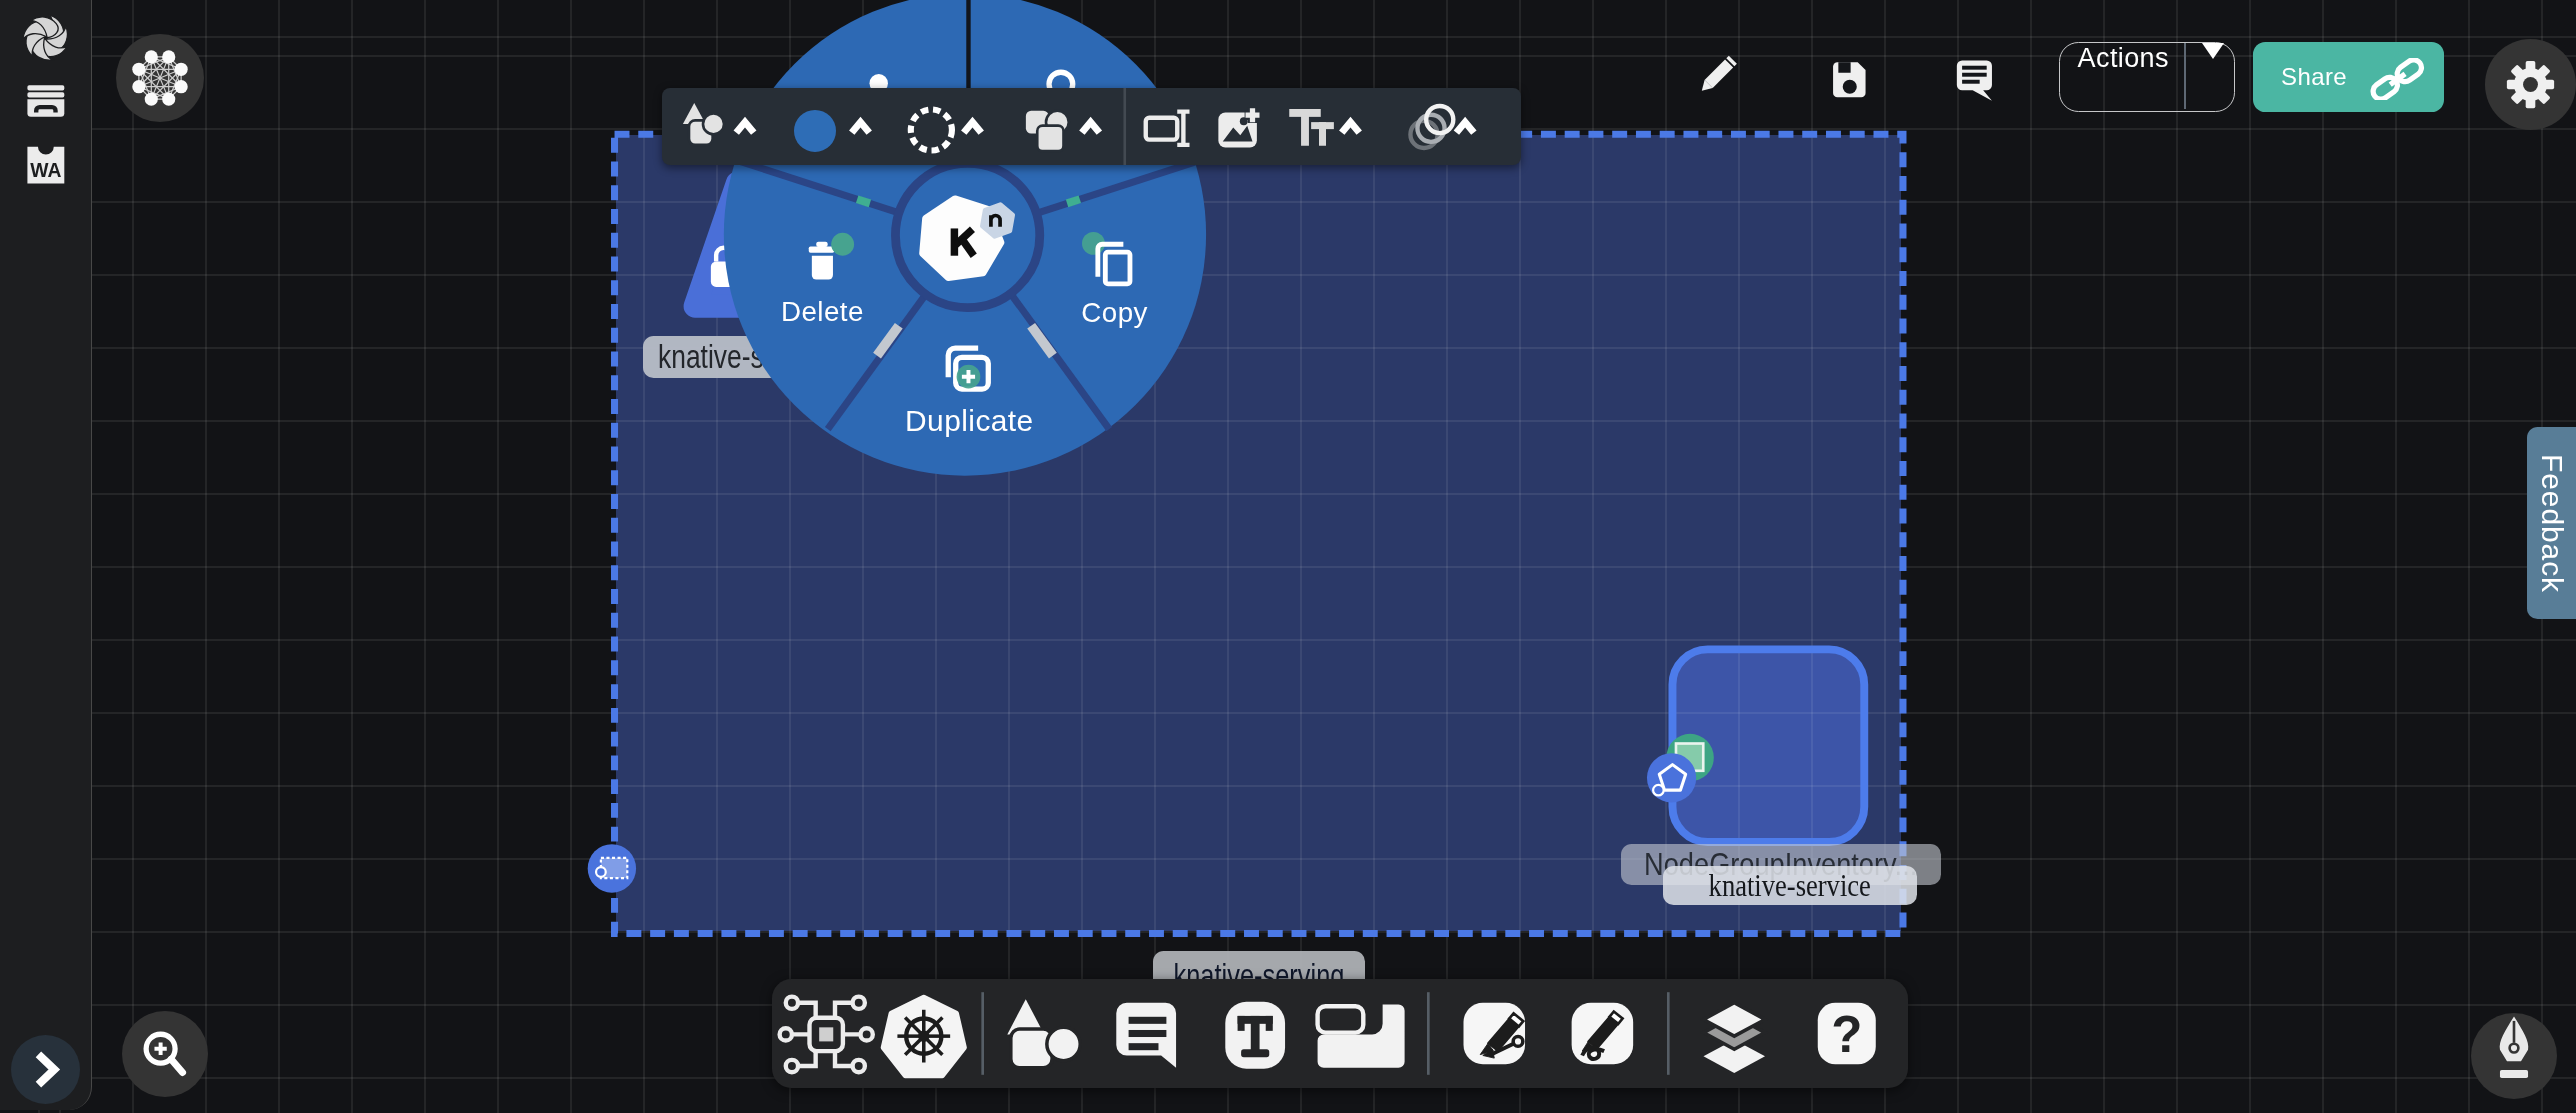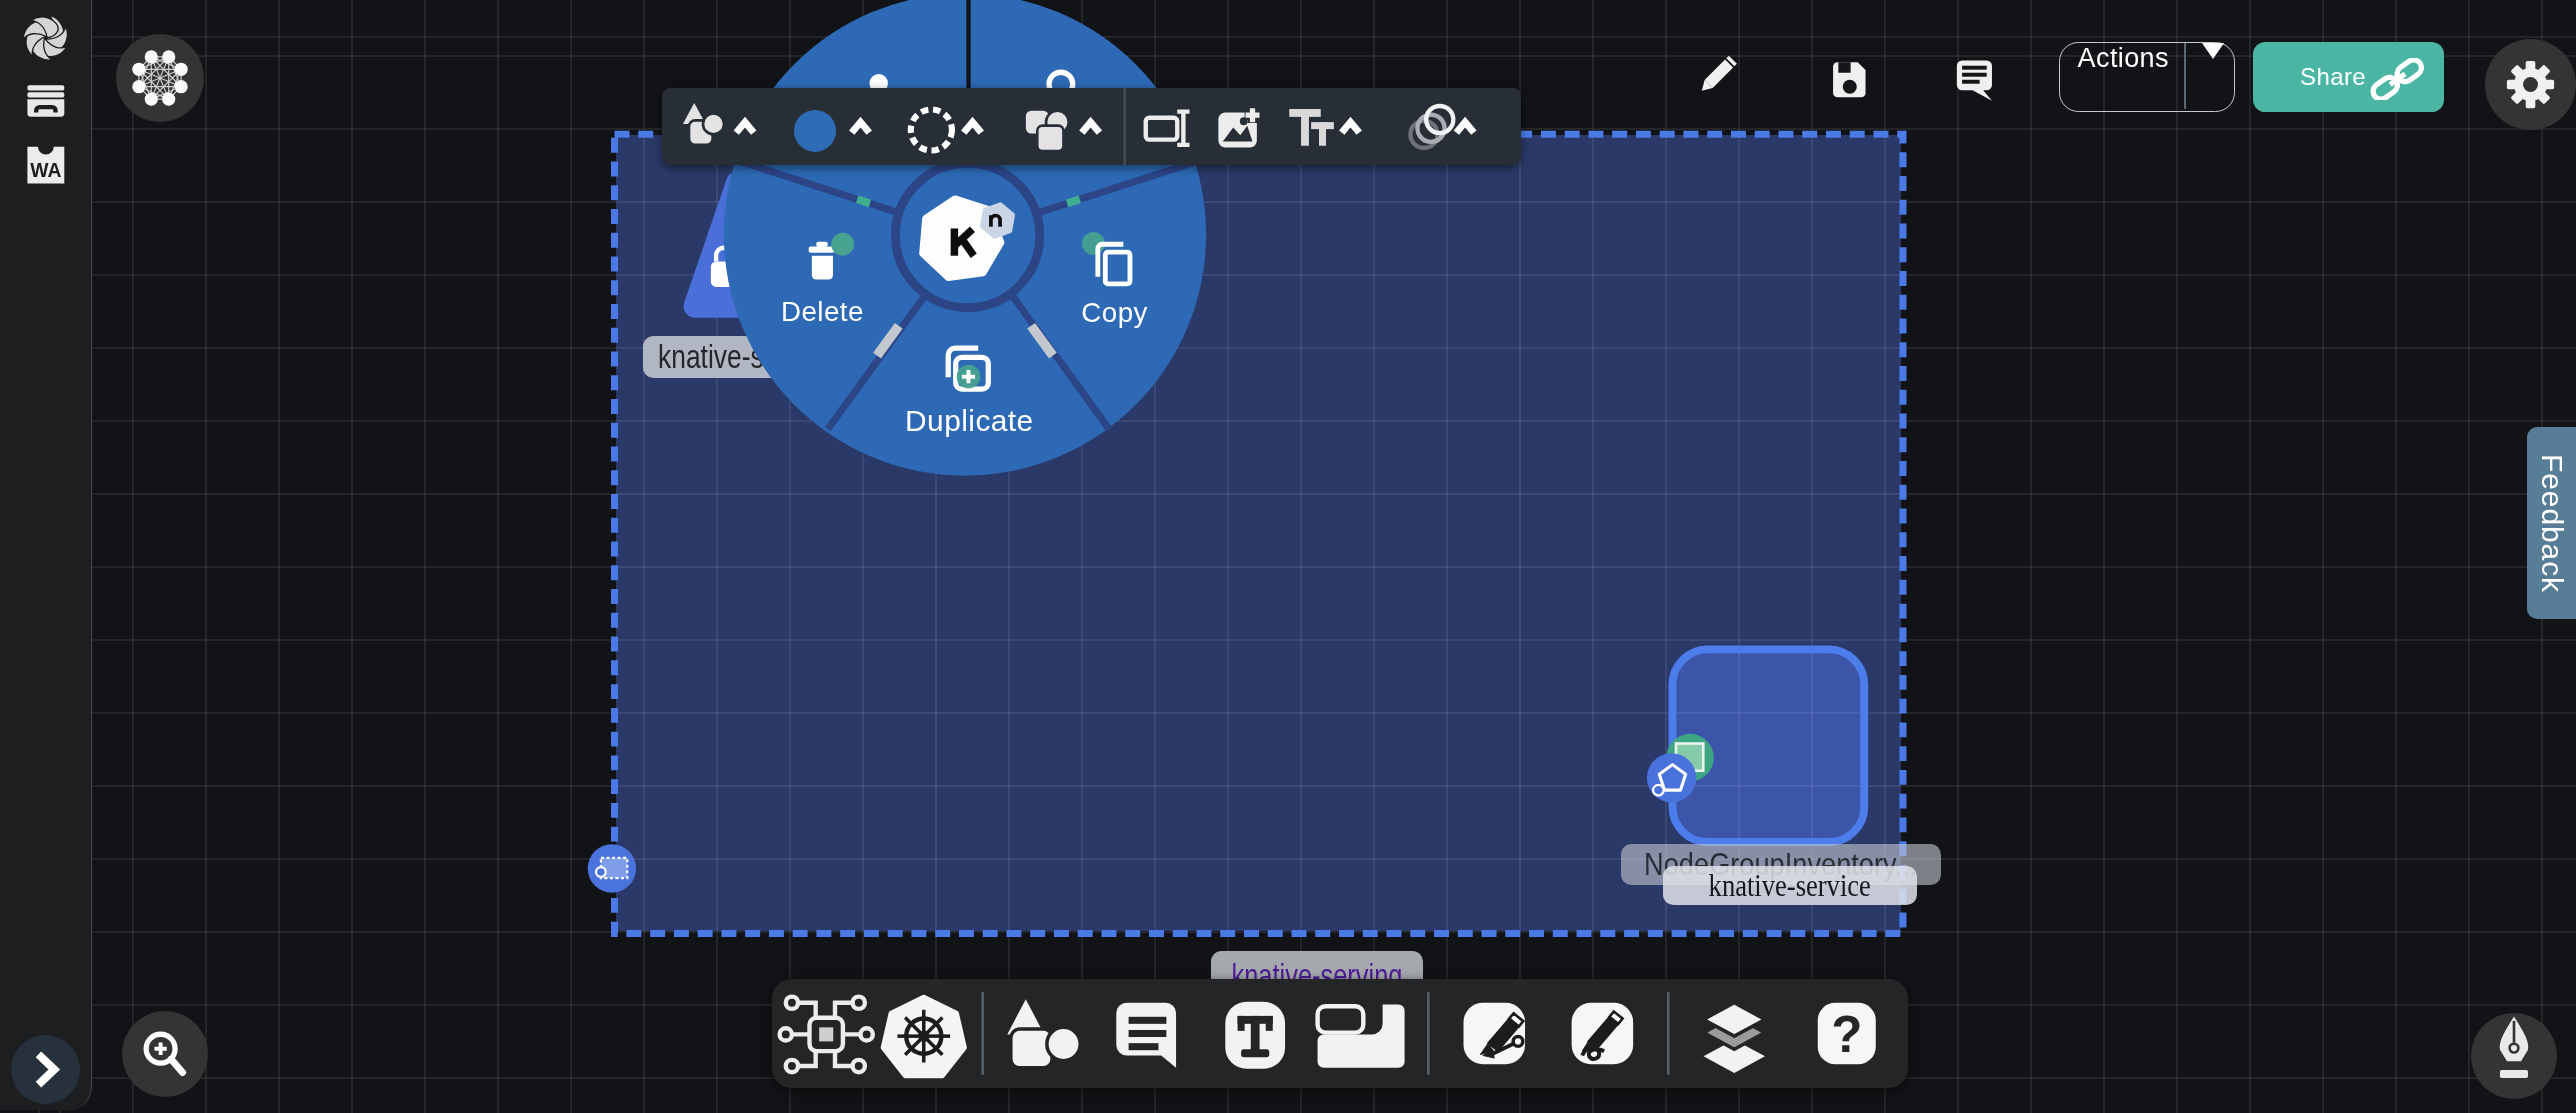--- a/index.html
+++ b/index.html
@@ -14,40 +14,40 @@
       repeating-linear-gradient(to bottom, rgba(255,255,255,0.075) 0 1.8px, transparent 1.8px 73px);
     background-position:59px 55px;}
   .chip{position:absolute;border-radius:10.6px;white-space:nowrap;overflow:hidden;
         display:flex;align-items:center;justify-content:center;}
   #chipA{left:643px;top:336px;width:155px;height:42px;background:rgba(184,190,199,0.95);
          font-size:33px;color:#23262b;justify-content:flex-start;padding-left:15px;}
   #chipB{left:1621px;top:844px;width:320px;height:41px;background:rgba(196,202,210,0.60);
          font-size:32px;color:rgba(22,27,33,0.85);}
   #chipC{left:1663px;top:866px;width:254px;height:39px;background:rgba(223,227,233,0.85);
          font-size:32px;color:#14171b;font-family:Liberation Serif, serif;}
-  #chipD{left:1211px;top:951px;width:212px;height:40px;background:rgba(170,173,178,0.97);
-         font-size:33px;color:#4c1d95;align-items:flex-start;padding-top:6.2px;}
+  #chipD{left:1153px;top:951px;width:212px;height:40px;background:rgba(170,173,178,0.97);
+         font-size:33px;color:#0f172a;align-items:flex-start;padding-top:6.2px;}
   #ftoolbar{left:662px;top:88px;width:859px;height:77px;background:#272e36;border-radius:8px;box-shadow:0 2.6px 8.8px rgba(0,0,0,0.45);}
   #btoolbar{left:772px;top:979px;width:1136px;height:109px;background:#242527;border-radius:19.4px;box-shadow:0 2.6px 10.6px rgba(0,0,0,0.5);}
   #sidebar{left:0;top:0;width:91px;height:1110px;background:#1d1e20;
            border-right:1.8px solid #484848;border-radius:0 0 23px 0;}
   #feedback{left:2527px;top:427px;width:49px;height:192px;background:#587d97;
             border-radius:10.6px 0 0 10.6px;color:#fff;font-size:30px;
             writing-mode:vertical-rl;display:flex;align-items:center;justify-content:center;
             letter-spacing:0.9px;}
   .circbtn{position:absolute;border-radius:50%;background:#343434;}
   #actionsbtn{left:2059px;top:42px;width:176px;height:70px;border:1.8px solid #c6c7c9;
       border-radius:19.4px;box-sizing:border-box;display:flex;color:#fff;}
   #actionsbtn .lbl{font-size:27px;font-weight:400;padding-left:17.6px;letter-spacing:0.4px;}
   #actionsbtn .div{width:1.8px;height:66px;background:#5e6874;margin-left:15px;}
   #actionsbtn .caret{width:0;height:0;border-left:11.4px solid transparent;
       border-right:11.4px solid transparent;border-top:16px solid #fff;margin-left:16px;}
   #sharebtn{left:2253px;top:42px;width:191px;height:70px;background:#4bb6a3;border-radius:12.3px;
       display:flex;align-items:center;color:#fff;}
-  #sharebtn .lbl{font-size:24px;padding-left:47px;letter-spacing:0.4px;}
+  #sharebtn .lbl{font-size:24px;padding-left:28px;letter-spacing:0.4px;}
 </style>
 </head>
 <body>
 <div id="selfill" class="abs"></div>
 <div id="nodefill" class="abs"></div>
 <div id="gridover" class="abs"></div>
 <svg class="abs" style="left:0;top:0" width="2576" height="1114" viewBox="0 0 2928 1266">
 
   <rect x="698.5" y="152.5" width="1464.5" height="908.5" fill="none" stroke="#4b79e6" stroke-width="8" stroke-dasharray="17 10"></rect>
 

